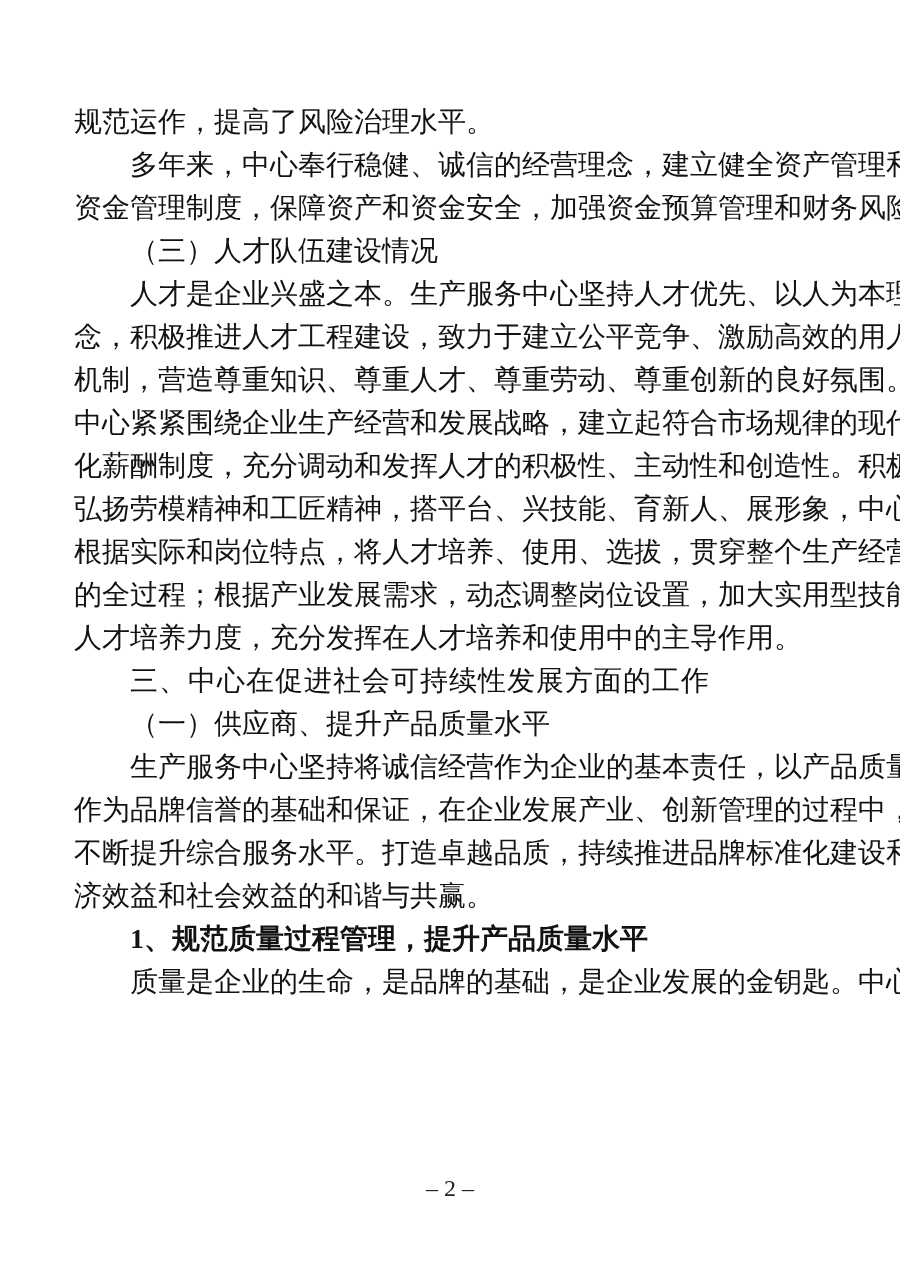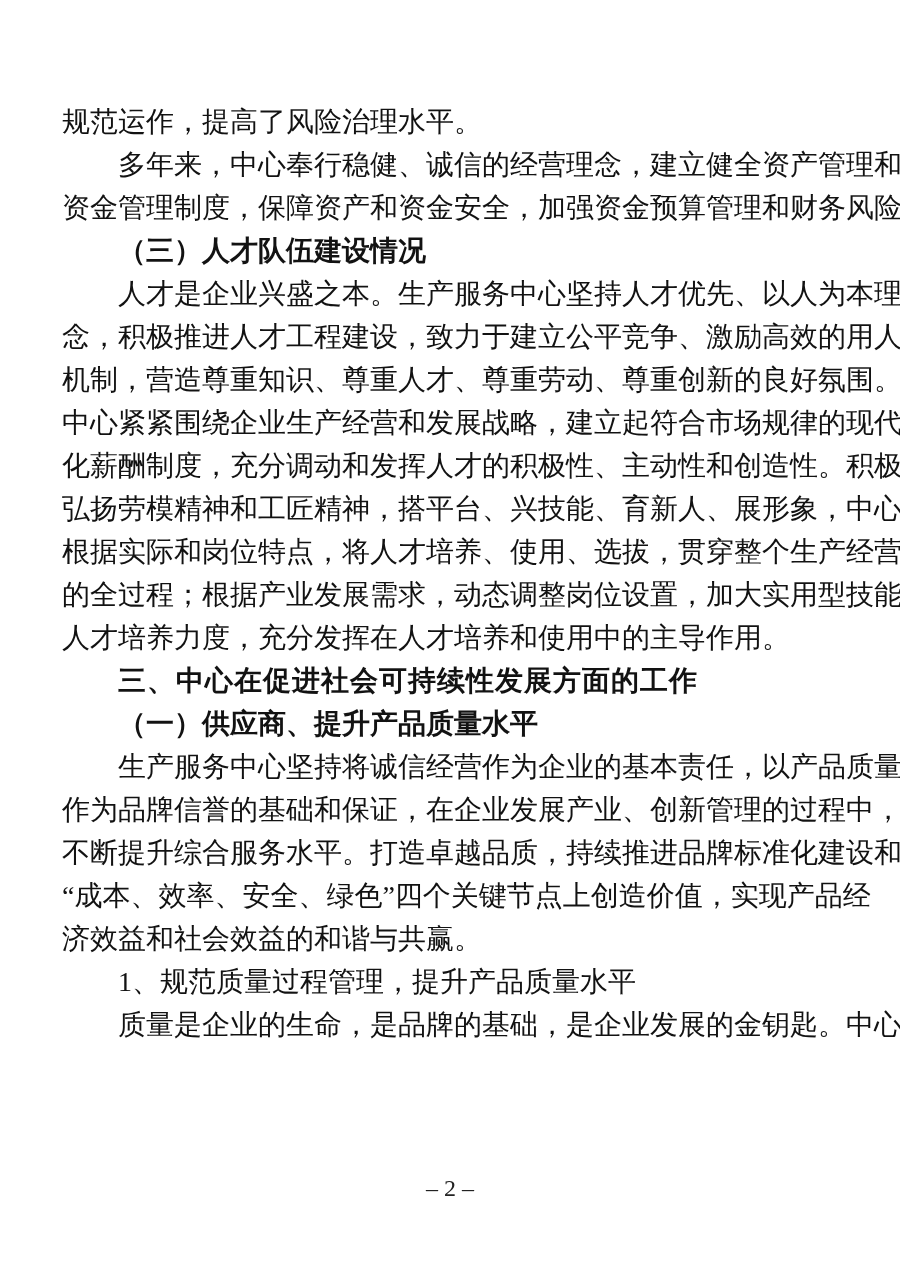--- a/index.html
+++ b/index.html
@@ -12,47 +12,47 @@
     width: 900px;
     height: 1273px;
     background: #ffffff;
     overflow: hidden;
     font-family: "Liberation Serif", "DejaVu Serif", serif;
     color: #121212;
   }
   .content {
     position: absolute;
     top: 100px;
-    left: 62px;
+    left: 74px;
     width: 762px;
   }
   .line {
     height: 43px;
     line-height: 43px;
     font-size: 28px;
     white-space: nowrap;
     text-align: left;
   }
   .line.justify {
     text-align: justify;
     text-align-last: justify;
     text-justify: inter-character;
   }
   .line.indent {
     text-indent: 2em;
   }
   .line.h-kai {
-    font-weight: bold;
+    font-weight: normal;
   }
   .line.h-num {
-    font-weight: normal;
+    font-weight: bold;
   }
   .line.h-hei {
     font-family: "Liberation Sans", "DejaVu Sans", sans-serif;
-    font-weight: bold;
+    font-weight: normal;
     letter-spacing: 1px;
   }
   .footer {
     position: absolute;
     top: 1172px;
     left: 0;
     width: 900px;
     text-align: center;
     font-size: 24px;
     line-height: 32px;
@@ -76,19 +76,18 @@
       <div class="line  justify">化薪酬制度，充分调动和发挥人才的积极性、主动性和创造性。积极</div>
       <div class="line  justify">弘扬劳模精神和工匠精神，搭平台、兴技能、育新人、展形象，中心</div>
       <div class="line  justify">根据实际和岗位特点，将人才培养、使用、选拔，贯穿整个生产经营</div>
       <div class="line  justify">的全过程；根据产业发展需求，动态调整岗位设置，加大实用型技能</div>
       <div class="line ">人才培养力度，充分发挥在人才培养和使用中的主导作用。</div>
       <div class="line h-hei indent">三、中心在促进社会可持续性发展方面的工作</div>
       <div class="line h-kai indent">（一）供应商、提升产品质量水平</div>
       <div class="line  indent justify">生产服务中心坚持将诚信经营作为企业的基本责任，以产品质量</div>
       <div class="line  justify">作为品牌信誉的基础和保证，在企业发展产业、创新管理的过程中，</div>
       <div class="line  justify">不断提升综合服务水平。打造卓越品质，持续推进品牌标准化建设和</div>
-      <div class="line  justify">“成本、效率、安全、绿色”四个关键节点上创造价值，实现产品经</div>
       <div class="line ">济效益和社会效益的和谐与共赢。</div>
       <div class="line h-num indent">1、规范质量过程管理，提升产品质量水平</div>
       <div class="line  indent justify">质量是企业的生命，是品牌的基础，是企业发展的金钥匙。中心</div>
     </div>
   <div class="footer">– 2 –</div>
 </div>
 
 </body></html>

